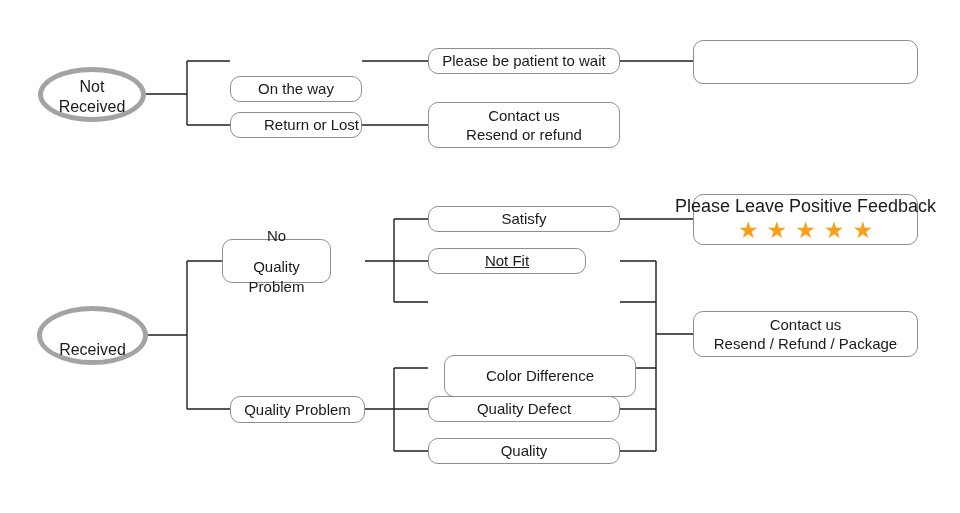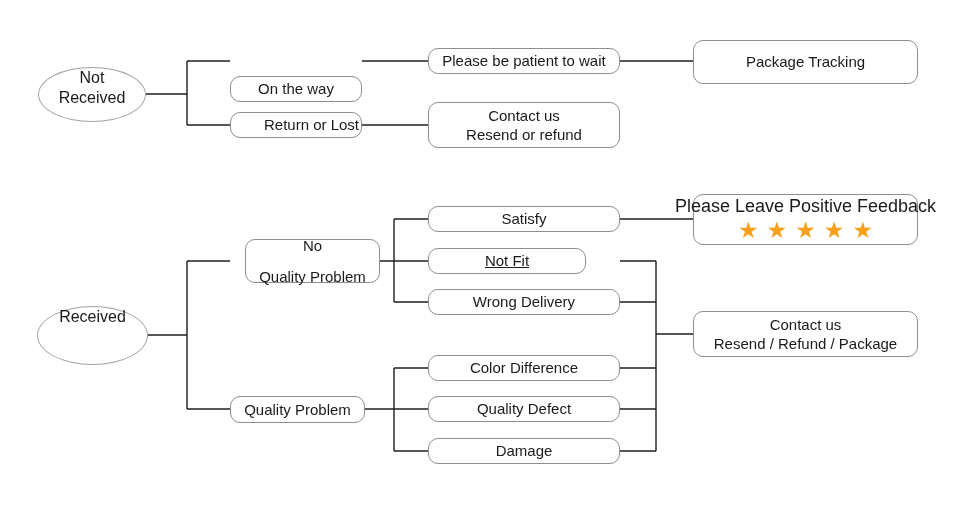--- a/index.html
+++ b/index.html
@@ -39,45 +39,45 @@
     justify-content: center;
     text-align: center;
     font-size: 15px;
     line-height: 1.3;
     padding: 0 2px;
   }
   .node-ellipse {
     position: absolute;
     box-sizing: border-box;
     background: #ffffff;
-    border: 1px solid #a3a3a3;
+    border: 5px solid #a3a3a3;
     border-radius: 50%;
     display: flex;
     flex-direction: column;
     align-items: center;
-    justify-content: flex-start;
+    justify-content: flex-end;
     text-align: center;
     font-size: 16px;
     line-height: 1.25;
   }
   
   .n-not-received   { left: 38px;  top: 67px;  width: 108px; height: 55px; }
   .n-on-the-way     { left: 230px; top: 48px;  width: 132px; height: 26px; margin-top: 28px; }
   .n-return-or-lost { left: 230px; top: 112px; width: 132px; height: 26px; align-items: flex-end; }
   .n-please-patient { left: 428px; top: 48px;  width: 192px; height: 26px; border-radius: 10px; }
   .n-contact-resend { left: 428px; top: 102px; width: 192px; height: 46px; }
   .n-package-track  { left: 693px; top: 40px;  width: 225px; height: 44px; }
   
   .n-received       { left: 37px;  top: 306px; width: 111px; height: 59px; }
-  .n-no-quality     { left: 245px; top: 239px; width: 135px; height: 44px; gap: 12px; }
+  .n-no-quality     { left: 222px; top: 239px; width: 109px; height: 44px; gap: 12px; }
   .n-quality-prob   { left: 230px; top: 396px; width: 135px; height: 27px; }
   .n-satisfy        { left: 428px; top: 206px; width: 192px; height: 26px; }
   .n-not-fit        { left: 428px; top: 248px; width: 158px; height: 26px; text-decoration: underline; }
   .n-wrong-delivery { left: 428px; top: 289px; width: 192px; height: 26px; }
-  .n-color-diff     { left: 428px; top: 355px; width: 192px; height: 26px; }
+  .n-color-diff     { left: 444px; top: 355px; width: 192px; height: 42px; }
   .n-quality-defect { left: 428px; top: 396px; width: 192px; height: 26px; }
   .n-damage         { left: 428px; top: 438px; width: 192px; height: 26px; }
   .n-feedback       { left: 693px; top: 194px; width: 225px; height: 51px; padding: 3px 2px; }
   .n-contact-disc   { left: 693px; top: 311px; width: 225px; height: 46px; }
 
   .n-feedback .feedback-title {
     font-size: 18px;
     line-height: 1.1;
     white-space: nowrap;
   }
@@ -125,21 +125,20 @@
   <div class="node-box n-please-patient">
     <span>Please be patient to wait</span>
   </div>
 
   <div class="node-box n-contact-resend">
     <span>Contact us</span>
     <span>Resend or refund</span>
   </div>
 
   <div class="node-box n-package-track">
-    <span>Package Tracking</span>
   </div>
 
   <div class="node-ellipse n-received">
     <span>Received</span>
   </div>
 
   <div class="node-box n-no-quality">
     <span>No</span>
     <span>Quality Problem</span>
   </div>
@@ -149,34 +148,31 @@
   </div>
 
   <div class="node-box n-satisfy">
     <span>Satisfy</span>
   </div>
 
   <div class="node-box n-not-fit">
     <span>Not Fit</span>
   </div>
 
-  <div class="node-box n-wrong-delivery">
-    <span>Wrong Delivery</span>
-  </div>
 
   <div class="node-box n-color-diff">
     <span>Color Difference</span>
   </div>
 
   <div class="node-box n-quality-defect">
     <span>Quality Defect</span>
   </div>
 
   <div class="node-box n-damage">
-    <span>Damage</span>
+    <span>Quality</span>
   </div>
 
   <div class="node-box n-feedback">
     <span class="feedback-title">Please Leave Positive Feedback</span>
     <span class="stars">★★★★★</span>
   </div>
 
   <div class="node-box n-contact-disc">
     <span>Contact us</span>
     <span>Resend / Refund / Package</span>

